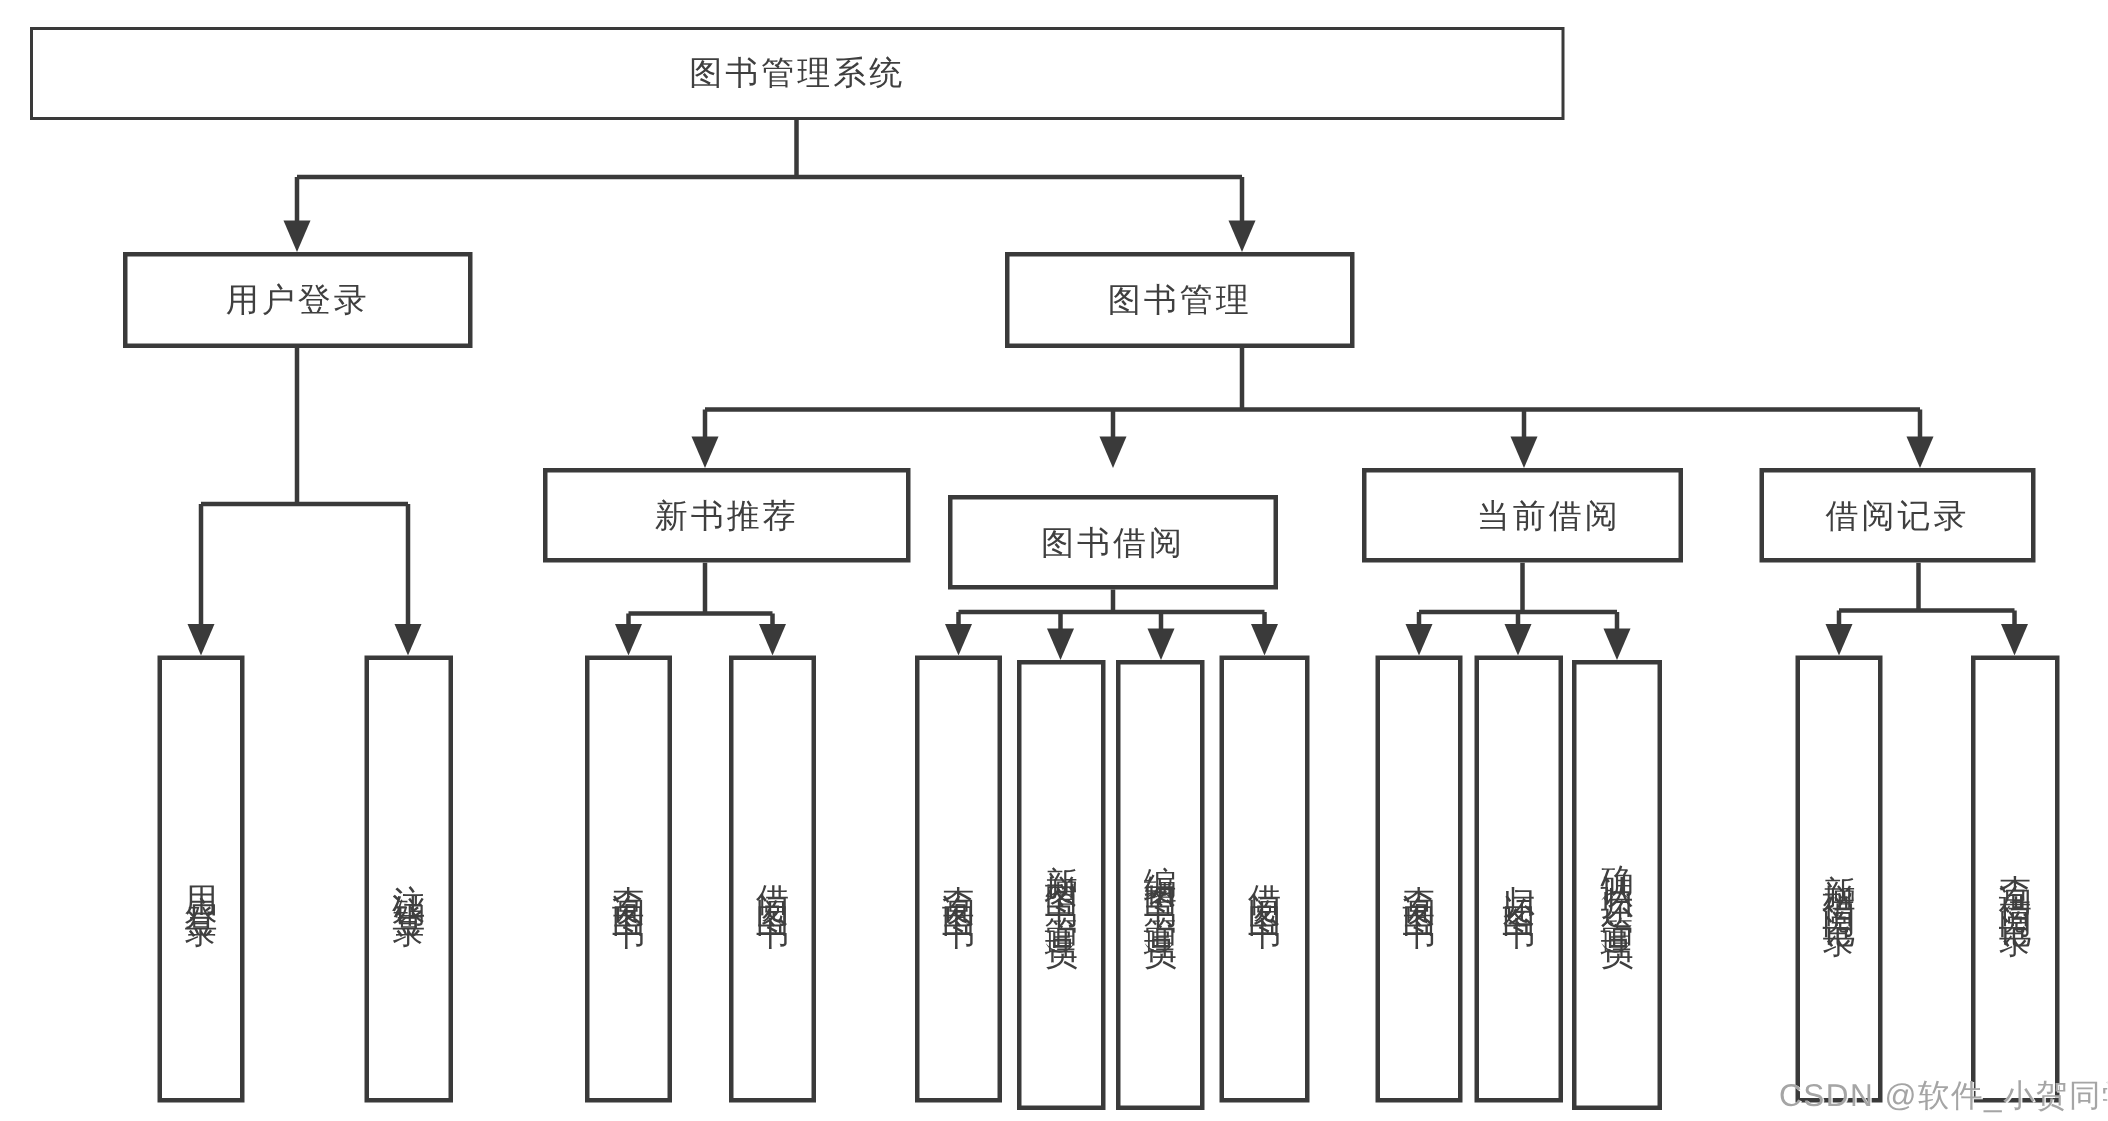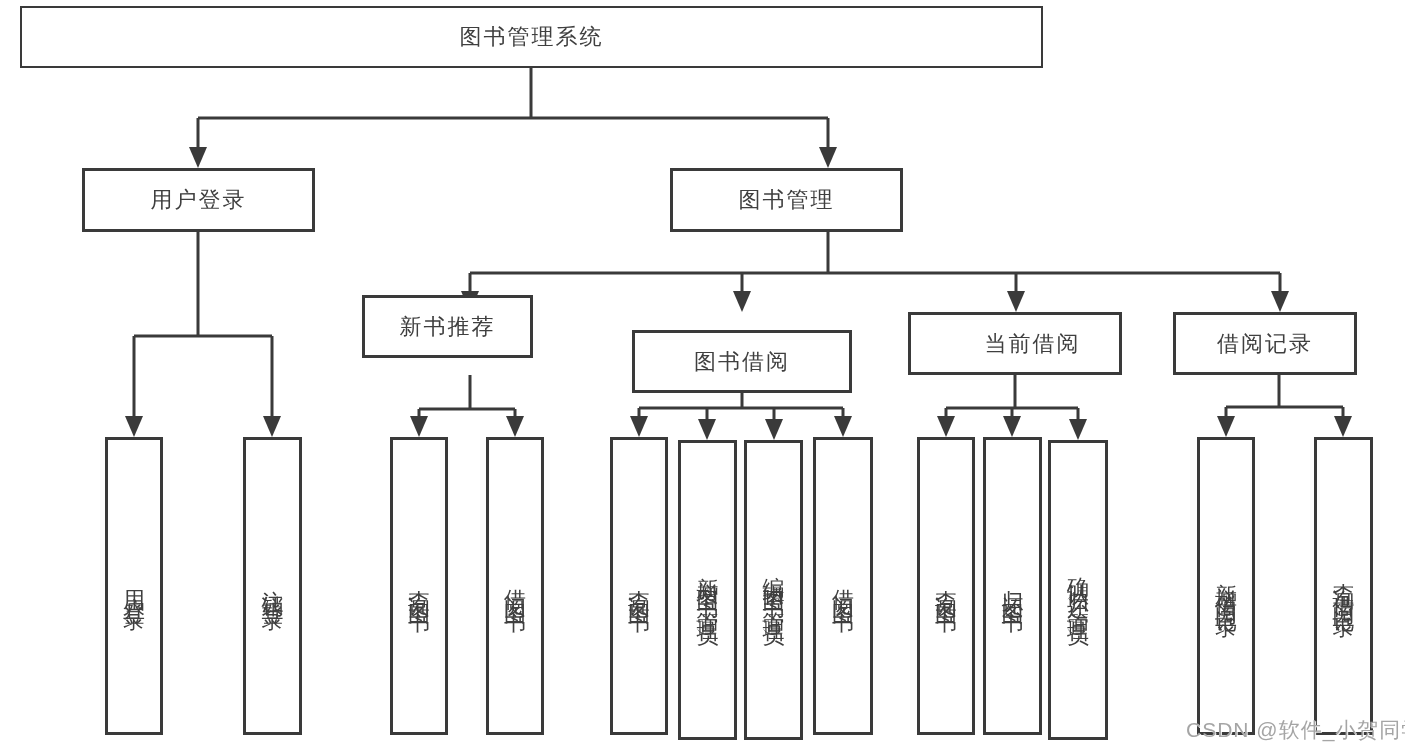--- a/index.html
+++ b/index.html
@@ -38,21 +38,21 @@
     background: #fff;
     border: 3px solid var(--line);
     display: flex;
     align-items: center;
     justify-content: center;
     color: var(--text);
     font-size: 22px;
     letter-spacing: 2px;
     white-space: nowrap;
   }
-  .node.root { border-width: 2px; }
+  .node.root { border-width: 2px; margin-top: 12px; }
   .leaf {
     position: absolute;
     box-sizing: border-box;
     background: #fff;
     border: 3px solid var(--line);
     display: flex;
     align-items: center;
     justify-content: center;
     color: var(--text);
     font-size: 22px;
@@ -135,21 +135,21 @@
     <span>图书管理系统</span>
   </div>
 
   <div class="node" style="left:82px; top:168px; width:233px; height:64px;">
     <span>用户登录</span>
   </div>
   <div class="node" style="left:670px; top:168px; width:233px; height:64px;">
     <span>图书管理</span>
   </div>
 
-  <div class="node" style="left:362px; top:295px; width:171px; height:63px;">
+  <div class="node" style="left:362px; top:312px; width:245px; height:63px;">
     <span>新书推荐</span>
   </div>
   <div class="node" style="left:632px; top:312px; width:220px; height:63px;margin-top:18px;">
     <span>图书借阅</span>
   </div>
   <div class="node" style="left:908px; top:312px; width:214px; height:63px;padding-left:35px;">
     <span>当前借阅</span>
   </div>
   <div class="node" style="left:1173px; top:312px; width:184px; height:63px;font-family:Liberation Serif, serif;">
     <span>借阅记录</span>

